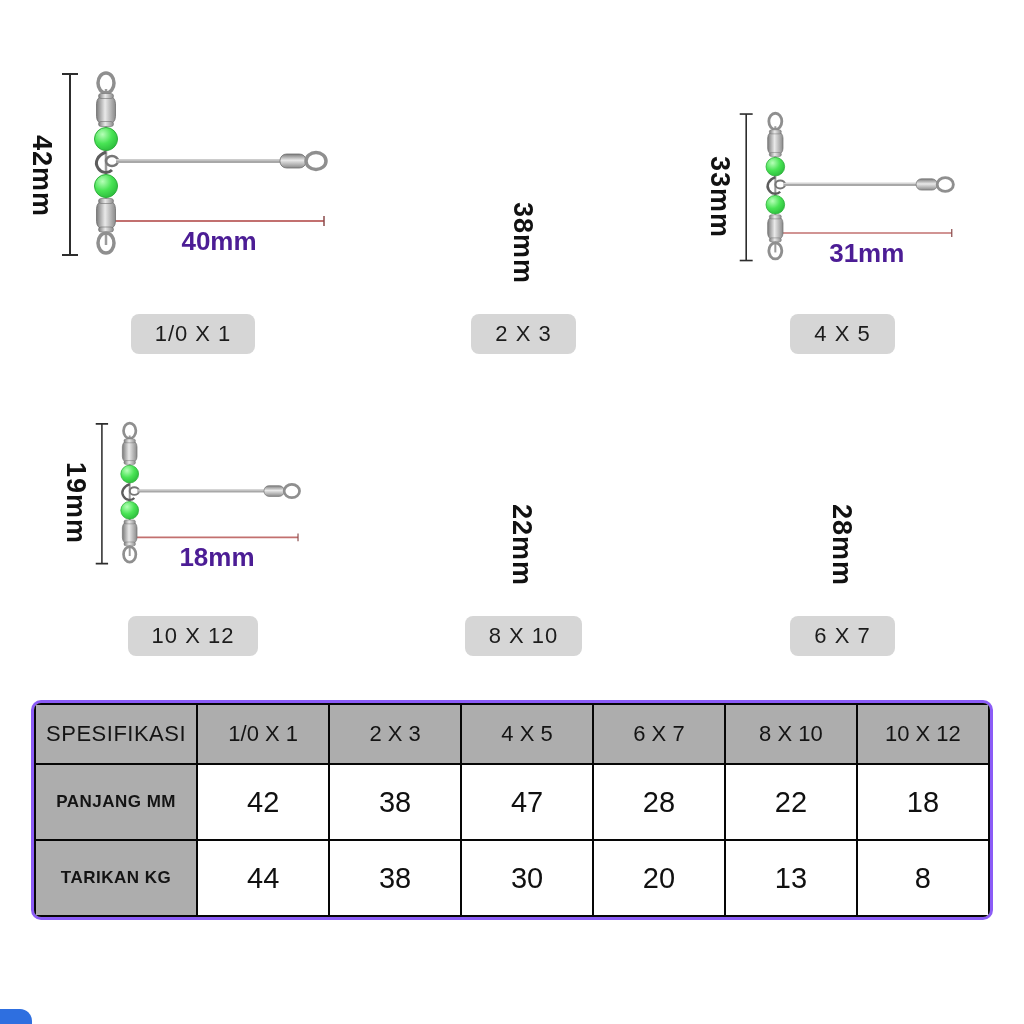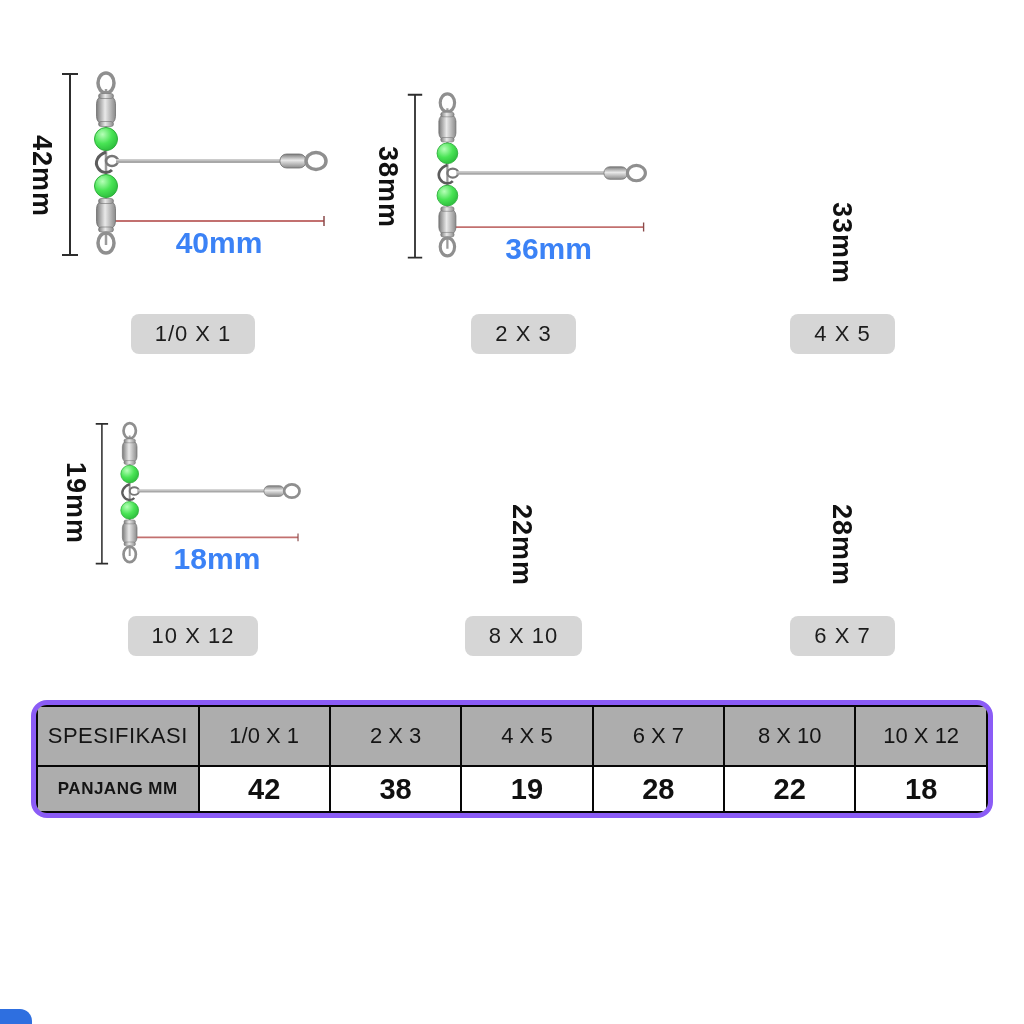--- a/index.html
+++ b/index.html
@@ -12,42 +12,42 @@
   .cell { display:flex; flex-direction:column; align-items:center; justify-content:flex-end; }
   .cell.row1 { height:332px; }
   .cell.row2 { height:302px; }
 
   .figure { display:flex; align-items:center; margin-bottom:30px; }
   .v-label { writing-mode:vertical-rl; font-weight:700; font-size:27px; letter-spacing:1px;
              color:#111; margin-right:3px; white-space:nowrap; }
   .figwrap { position:relative; }
   .figwrap svg.inst { width:100%; height:100%; display:block; overflow:visible; }
   .h-label { position:absolute; left:53%; top:71%; transform:translate(-50%,4px);
-             font-weight:700; font-size:30px; color:#3b82f6; white-space:nowrap; }
+             font-weight:700; font-size:26px; color:#4c1d95; white-space:nowrap; }
 
   .f0 { width:300px; height:215px; }
   .f1 { width:270px; height:194px; }
   .f2 { width:243px; height:174px; }
   .f3 { width:232px; height:166px; }
   .f4 { width:238px; height:171px; }
   .f5 { width:232px; height:166px; }
 
   .size-badge { background:#d6d6d6; border-radius:8px; padding:7px 24px; font-size:22px;
                 color:#1c1c1c; letter-spacing:1px; white-space:nowrap; }
 
   
-  .table-wrap { margin:44px auto 0 auto; width:962px; border:5px solid #8b5cf6;
-                border-radius:16px; overflow:hidden; background:#a3a3a3; }
+  .table-wrap { margin:44px auto 0 auto; width:962px; border:3px solid #8b5cf6;
+                border-radius:10px; overflow:hidden; background:#a3a3a3; }
   table.spec { width:100%; border-collapse:collapse; }
   table.spec th, table.spec td { border:2.6px solid #060606; text-align:center; vertical-align:middle; }
   tr.header-row th { background:#adadad; height:60px; font-size:22px; font-weight:400; color:#141414; }
   th.spec-label { font-size:20px; font-weight:700; letter-spacing:.5px; }
-  tr.data-row { height:46px; }
+  tr.data-row { height:76px; }
   td.row-label { background:#adadad; font-size:17px; font-weight:700; letter-spacing:.5px; color:#141414; }
-  td.val { font-size:29px; font-weight:700; color:#101010; background:#fff;margin-left:45px; }
+  td.val { font-size:29px; font-weight:400; color:#101010; background:#fff;margin-left:45px; }
 
   .watermark { position:absolute; left:0; bottom:0; width:32px; height:15px;
                background:#2e6fe0; border-top-right-radius:12px; }
 </style>
 </head>
 <body>
 
 <svg width="0" height="0" style="position:absolute" aria-hidden="true">
   <defs>
     <linearGradient id="metalH" x1="0" y1="0" x2="1" y2="0">
@@ -108,33 +108,33 @@
           </svg>
         <span class="h-label">40mm</span>
       </div>
     </div>
     <div class="size-badge">1/0 X 1</div>
   </div>
 
   <div class="cell row1">
     <div class="figure">
       <span class="v-label">38mm</span>
-      <div class="figwrap f1">
+    </div>
+    <div class="size-badge">2 X 3</div>
+  </div>
+
+  <div class="cell row1">
+    <div class="figure">
+      <span class="v-label">33mm</span>
+      <div class="figwrap f2">
         <svg class="inst" viewBox="0 0 300 215">
             <use href="#swivel"></use>
           </svg>
-        <span class="h-label">36mm</span>
+        <span class="h-label">31mm</span>
       </div>
-    </div>
-    <div class="size-badge">2 X 3</div>
-  </div>
-
-  <div class="cell row1">
-    <div class="figure">
-      <span class="v-label">33mm</span>
     </div>
     <div class="size-badge">4 X 5</div>
   </div>
 
   <div class="cell row2">
     <div class="figure">
       <span class="v-label">19mm</span>
       <div class="figwrap f3">
         <svg class="inst" viewBox="0 0 300 215">
             <use href="#swivel"></use>
@@ -179,22 +179,31 @@
       <th>2 X 3</th>
       <th>4 X 5</th>
       <th>6 X 7</th>
       <th>8 X 10</th>
       <th>10 X 12</th>
     </tr>
     <tr class="data-row">
       <td class="row-label">PANJANG MM</td>
       <td class="val">42</td>
       <td class="val">38</td>
-      <td class="val">19</td>
+      <td class="val">47</td>
       <td class="val">28</td>
       <td class="val">22</td>
       <td class="val">18</td>
     </tr>
+    <tr class="data-row">
+      <td class="row-label">TARIKAN KG</td>
+      <td class="val">44</td>
+      <td class="val">38</td>
+      <td class="val">30</td>
+      <td class="val">20</td>
+      <td class="val">13</td>
+      <td class="val">8</td>
+    </tr>
   </tbody>
     </table>
 </div>
 
 <div class="watermark"></div>
 
 </body></html>

